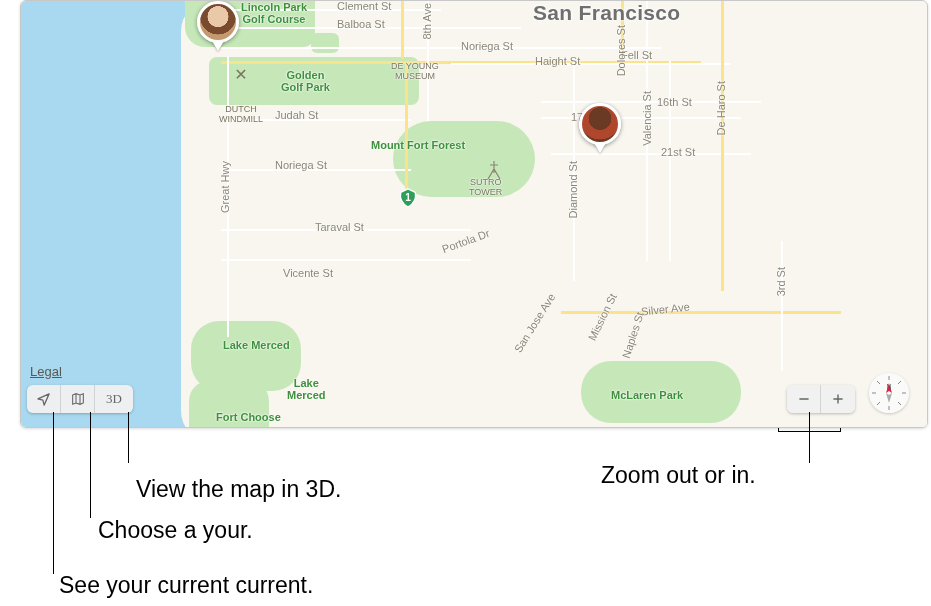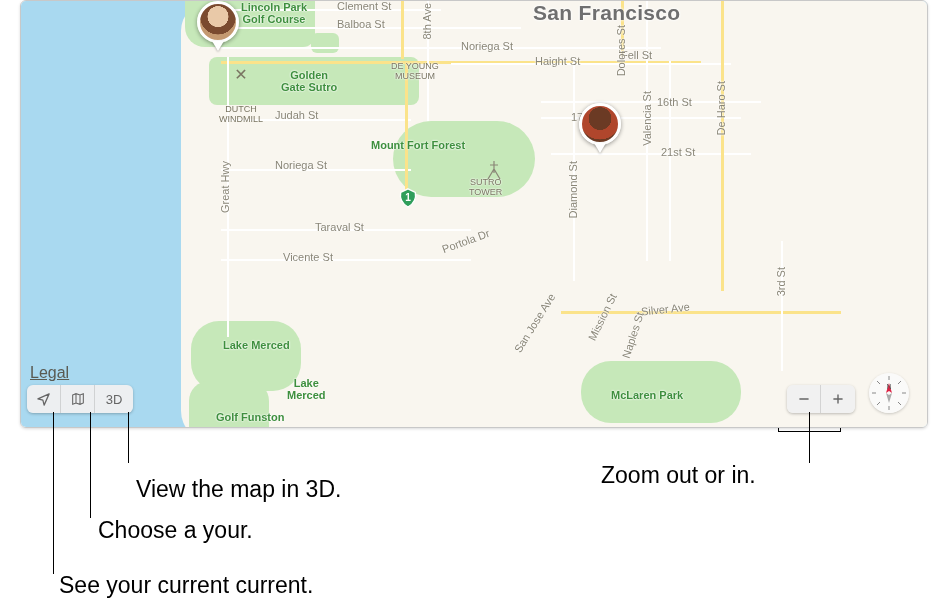--- a/index.html
+++ b/index.html
@@ -114,29 +114,30 @@
   }
   .controls .btn {
     display:flex;
     align-items:center;
     justify-content:center;
     width:34px;
     height:44px;
     font-size:14px;
     color:#555;
     border-right:1px solid rgba(0,0,0,0.12);
+    font-family:Liberation Serif, serif;
   }
   .controls .btn:last-child { border-right:none; }
   .btn.text { font-size:13px; font-weight:500; color:#666; width:38px; }
 
   .legal-link {
     position:absolute;
     left:9px;
     top:363px;
-    font-size:16px;
+    font-size:13px;
     color:#5a5a52;
     text-decoration:underline;
   }
 
   .compass {
     position:absolute;
     width:40px;height:40px;
     border-radius:50%;
     background:rgba(250,250,250,0.92);
     box-shadow:0 1px 3px rgba(0,0,0,0.2);
@@ -206,50 +207,50 @@
         <path d="M12 2 L20 6 C21 11 20 17 12 22 C4 17 3 11 4 6 Z" fill="#2f9e5b" stroke="#fff" stroke-width="1.5"></path>
         <text x="12" y="15" text-anchor="middle" font-size="11" fill="#fff" font-weight="700">1</text>
       </svg>
   </div>
 
   <div class="city-label" style="left:512px;top:0">San Francisco</div>
 
   <div class="park-label" style="left:220px;top:2;white-space:pre">Lincoln Park
 Golf Course</div>
   <div class="park-label" style="left:260px;top:68px;white-space:pre">Golden
-Gate Sutro</div>
+Golf Park</div>
   <div class="park-label" style="left:370px;top:60px;white-space:pre;font-size:9px;color:#7a7562;font-weight:500">DE YOUNG
 MUSEUM</div>
   <div class="park-label" style="left:350px;top:138px">Mount Fort Forest</div>
   <div class="park-label" style="left:448px;top:176px;white-space:pre;font-size:9px;color:#7a7562;font-weight:500">SUTRO
 TOWER</div>
   <div class="park-label" style="left:202px;top:338px">Lake Merced</div>
   <div class="park-label" style="left:266px;top:376px;white-space:pre">Lake
 Merced</div>
-  <div class="park-label" style="left:195px;top:410px">Golf Funston</div>
+  <div class="park-label" style="left:195px;top:410px">Fort Choose</div>
   <div class="park-label" style="left:590px;top:388px">McLaren Park</div>
 
   <div class="poi-icon" style="left:198px;top:44px;white-space:pre;font-size:9px;color:#7a7562">
     <div style="font-size:16px">✕</div>
     <div>DUTCH
 WINDMILL</div>
   </div>
   <div class="poi-icon" style="left:466px;top:160px;font-size:18px;color:#7a7562">
     <svg width="14" height="18" viewBox="0 0 14 18">
         <path d="M7 0 L7 12 M3 4 L11 4 M1 18 L7 8 L13 18" stroke="#8a8677" stroke-width="1.2" fill="none"></path>
       </svg>
   </div>
 
   <div class="road-label" style="left:316px;top:-1px">Clement St</div>
   <div class="road-label" style="left:316px;top:17px">Balboa St</div>
   <div class="road-label" style="left:440px;top:39px">Noriega St</div>
   <div class="road-label" style="left:254px;top:108px">Judah St</div>
   <div class="road-label" style="left:254px;top:158px">Noriega St</div>
   <div class="road-label" style="left:294px;top:220px">Taraval St</div>
-  <div class="road-label" style="left:262px;top:250px">Vicente St</div>
+  <div class="road-label" style="left:262px;top:266px">Vicente St</div>
   <div class="road-label vertical" style="left:198px;top:160px">Great Hwy</div>
   <div class="road-label vertical" style="left:400px;top:2px">8th Ave</div>
   <div class="road-label" style="left:514px;top:54px">Haight St</div>
   <div class="road-label" style="left:600px;top:48px">Fell St</div>
   <div class="road-label" style="left:550px;top:110px">17th St</div>
   <div class="road-label" style="left:636px;top:95px">16th St</div>
   <div class="road-label" style="left:640px;top:145px">21st St</div>
   <div class="road-label vertical" style="left:620px;top:90px">Valencia St</div>
   <div class="road-label vertical" style="left:594px;top:24px">Dolores St</div>
   <div class="road-label vertical" style="left:694px;top:80px">De Haro St</div>

